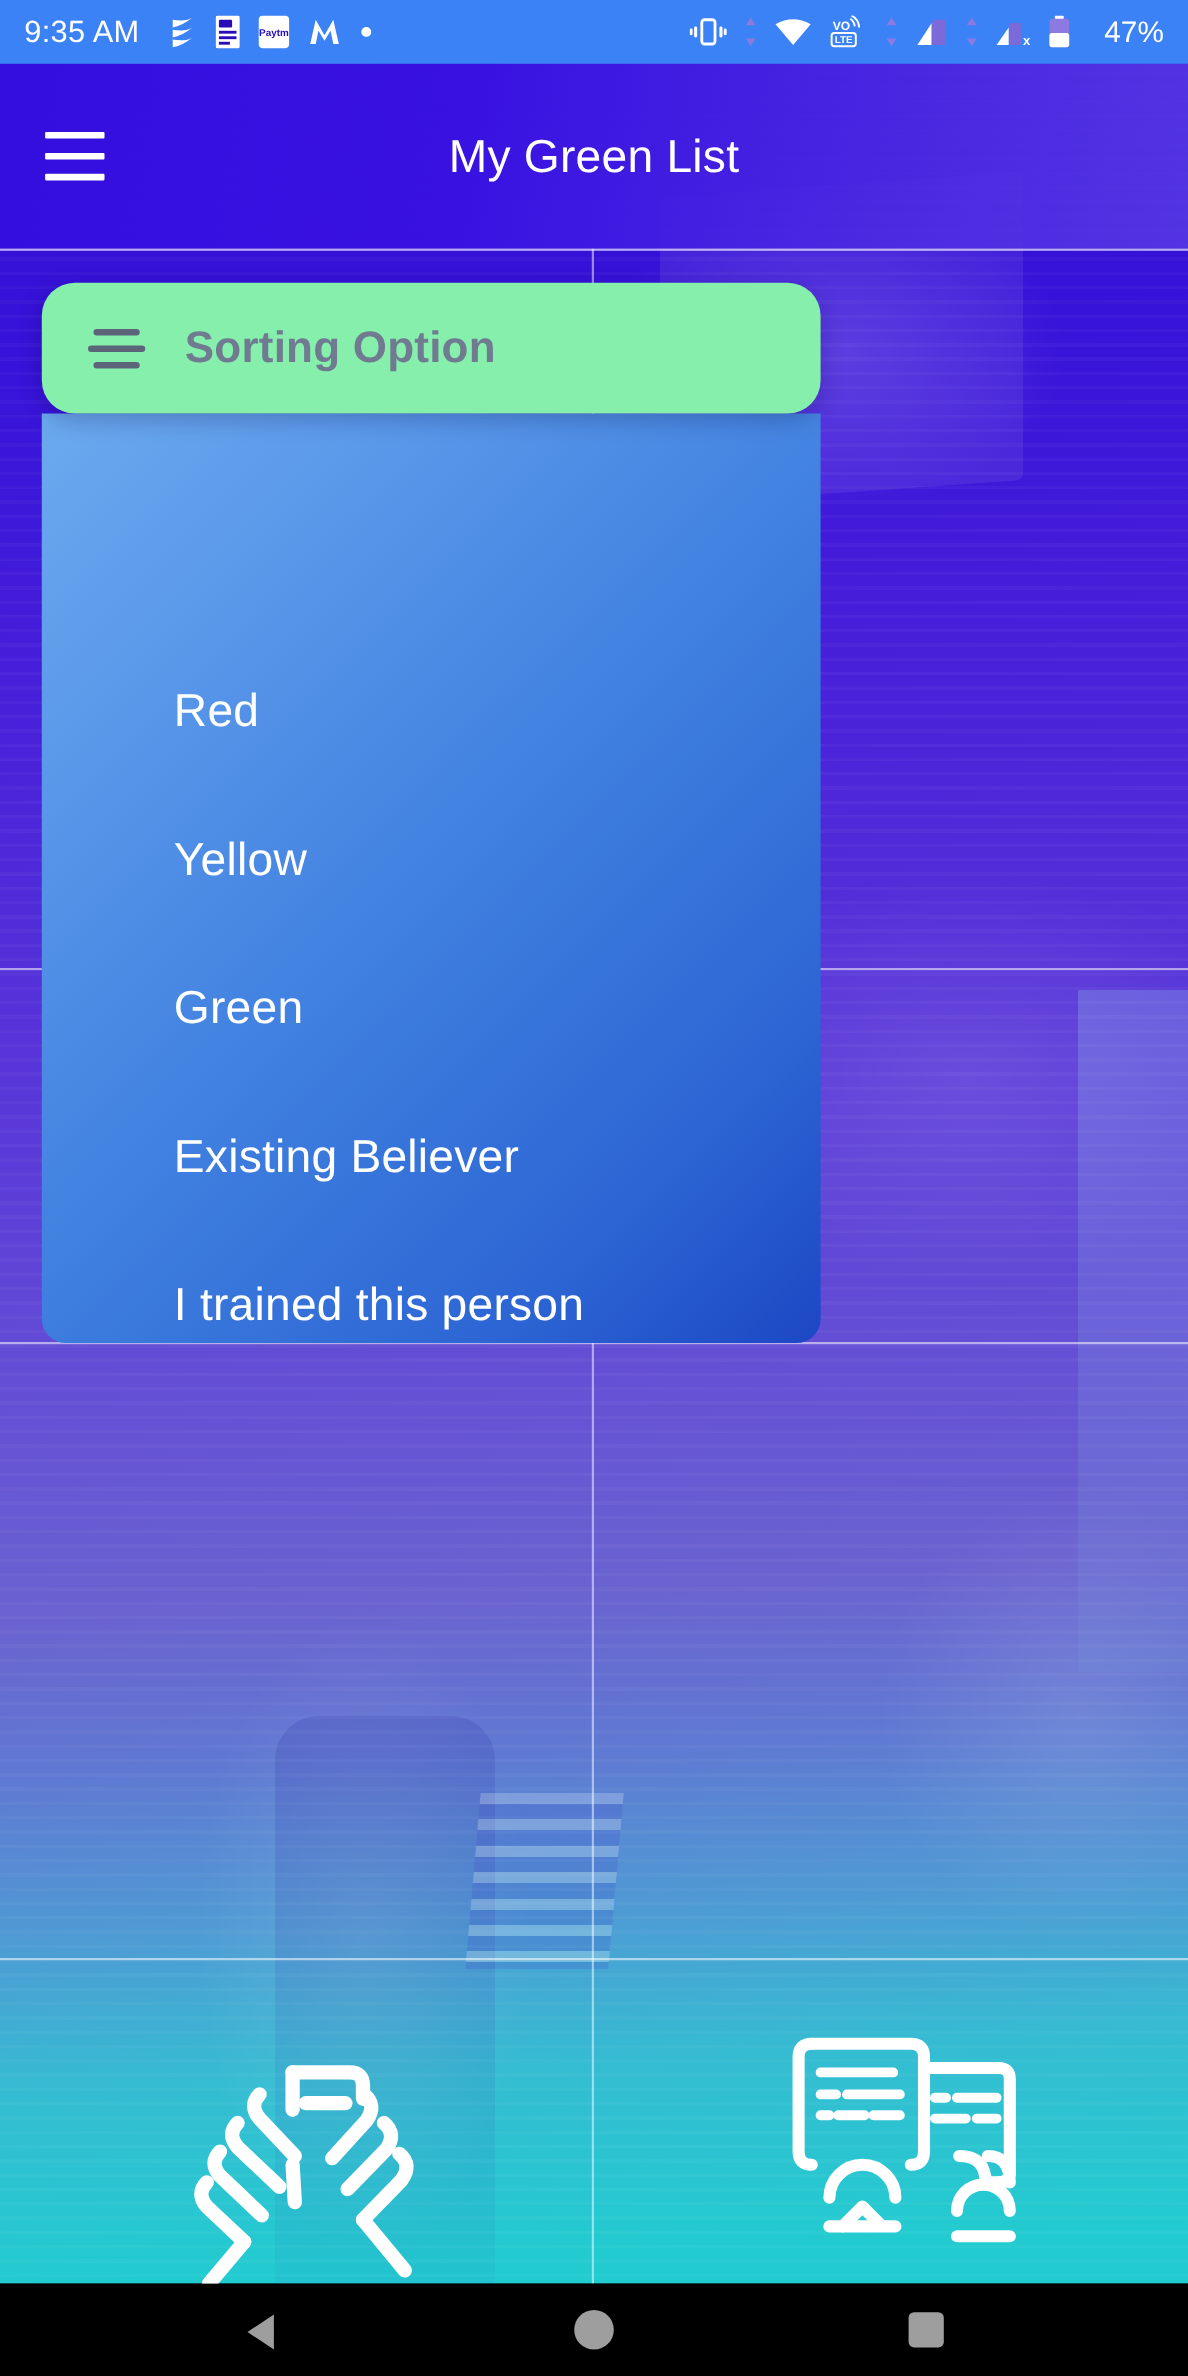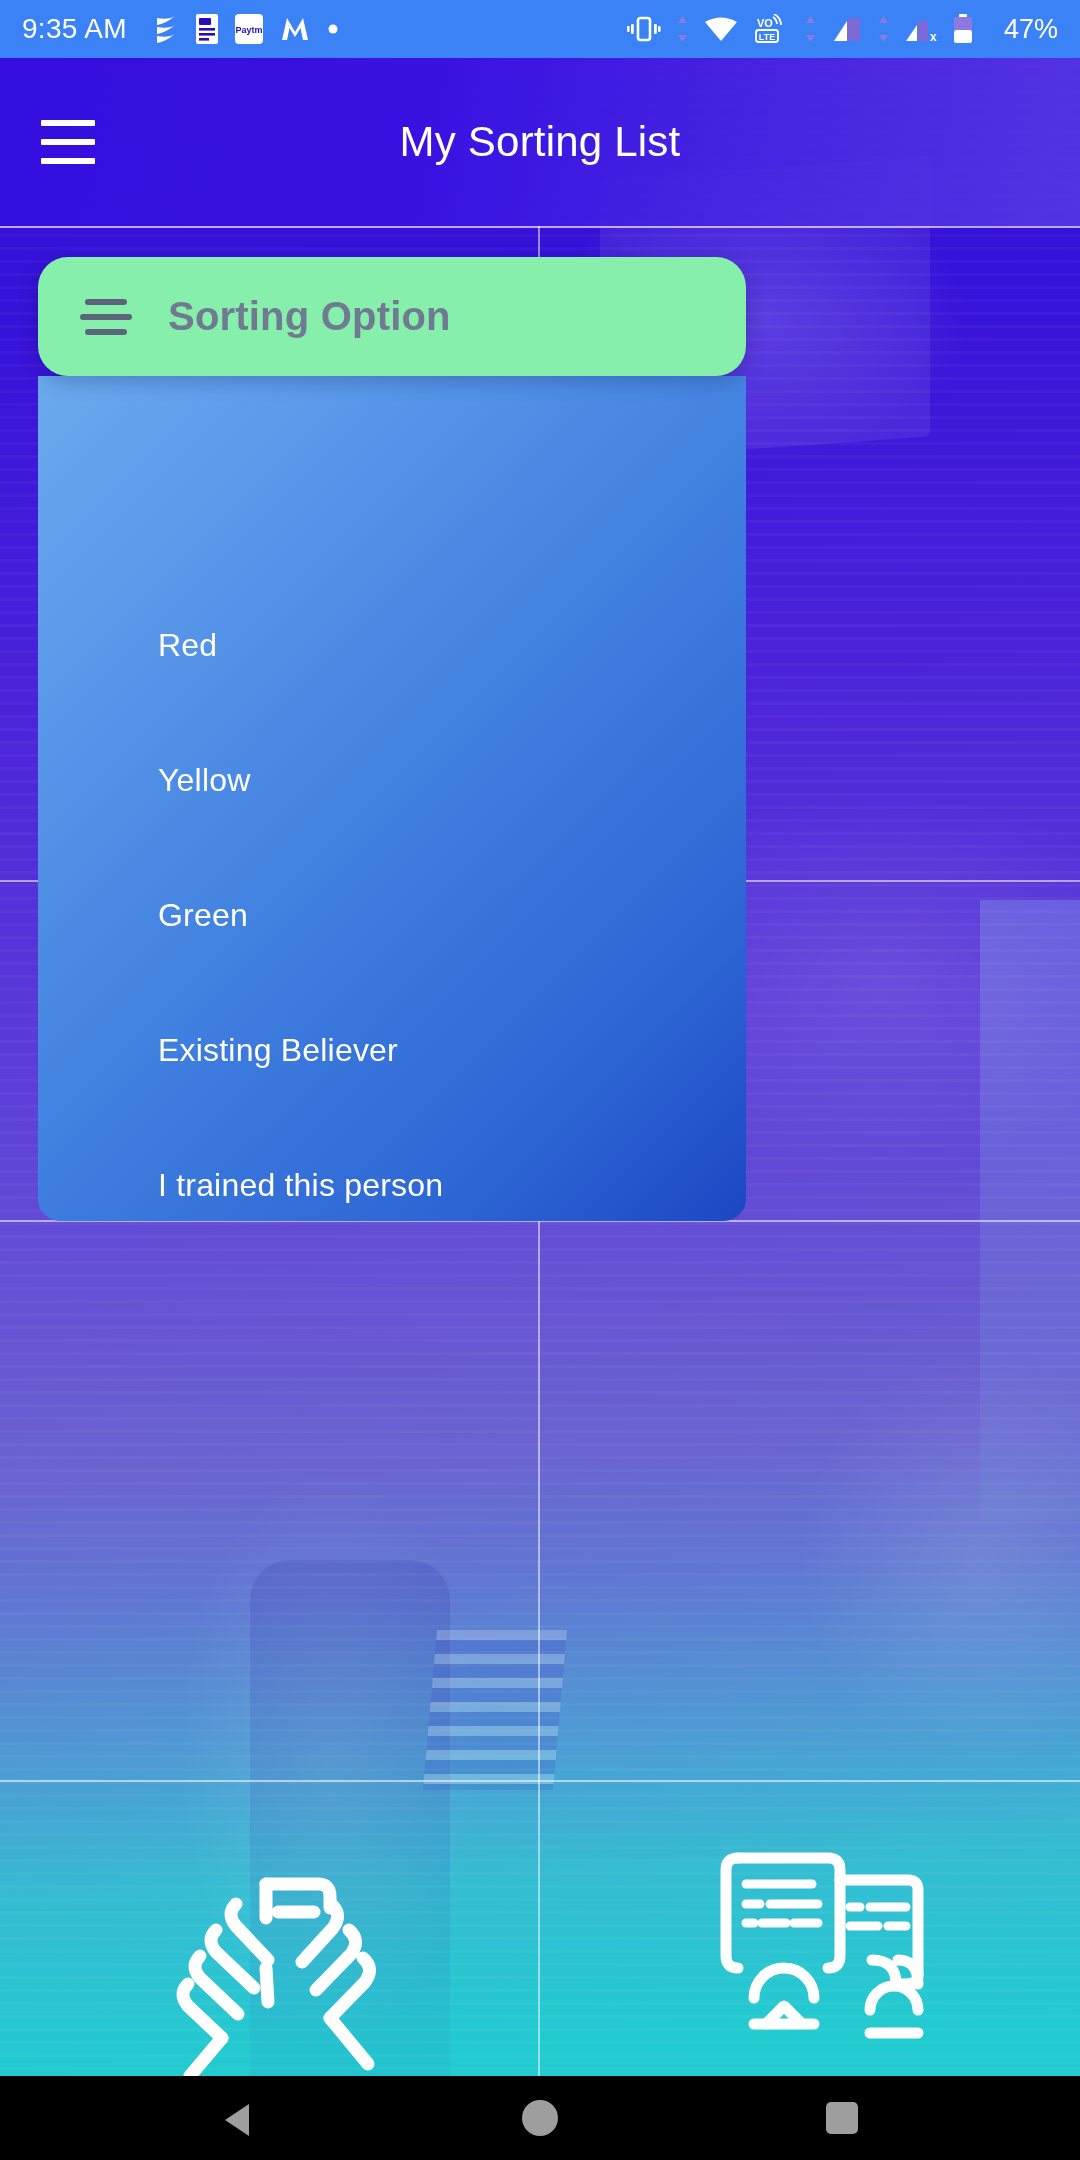--- a/index.html
+++ b/index.html
@@ -130,21 +130,21 @@
     position:absolute; left:38px; top:376px; width:708px; height:845px;
     border-radius:0 0 22px 22px;
     background:linear-gradient(135deg,#6ba9ee 0%, #5d9beb 18%, #3f7fdf 52%, #2d66d4 80%, #1c47c4 100%);
     z-index:24; overflow:hidden;
   }
   .dd-item {
     position:absolute; left:0; width:708px; height:135px;
     display:flex; align-items:center; cursor:pointer;
   }
   .dd-item span {
-    margin-left:120px; font-size:32px; color:#fff; letter-spacing:.2px;
+    margin-left:120px; font-size:42px; color:#fff; letter-spacing:.2px;
   }
 
   
   .bottom-icon { position:absolute; z-index:15; }
   #hands-icon { left:118px; top:1838px; width:300px; height:240px; }
   #cards-icon { left:700px; top:1828px; width:260px; height:230px; }
 
   
   #nav-bar {
     position:absolute; left:0; top:2076px; width:1080px; height:84px;
@@ -250,21 +250,21 @@
       <div id="status-battery-text">47%</div>
     </div>
   </div>
 
   <div id="app-bar">
     <div id="menu-button">
       <span></span>
         <span></span>
         <span></span>
     </div>
-    <div id="app-title">My Sorting List</div>
+    <div id="app-title">My Green List</div>
   </div>
   <div id="app-bar-underline"></div>
 
   <div id="dropdown">
     <div class="dd-item" style="top:202px">
         <span>Red</span>
       </div>
     <div class="dd-item" style="top:337px">
         <span>Yellow</span>
       </div>

